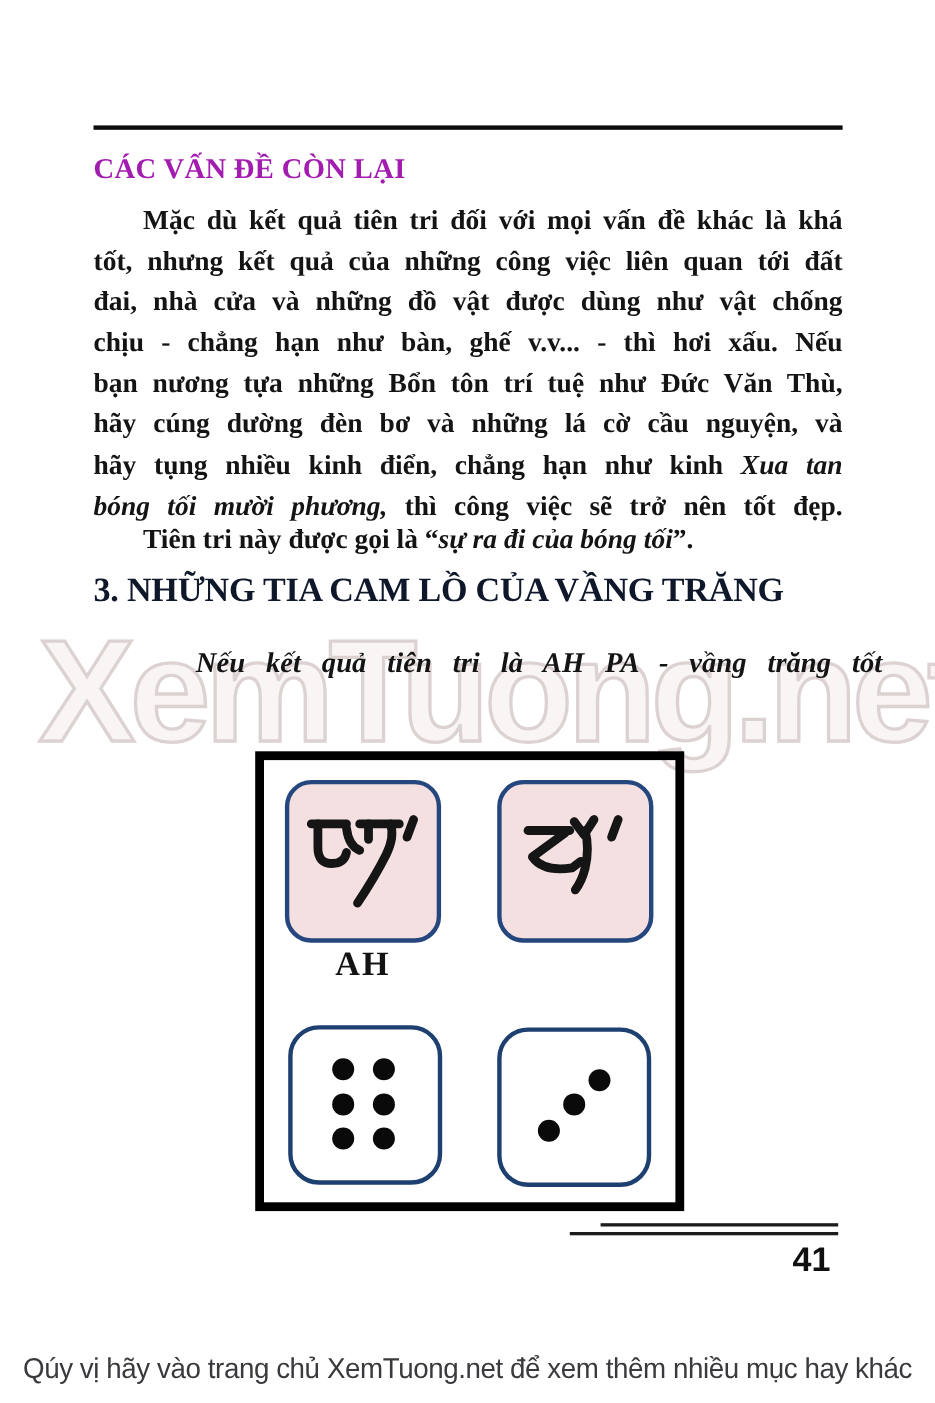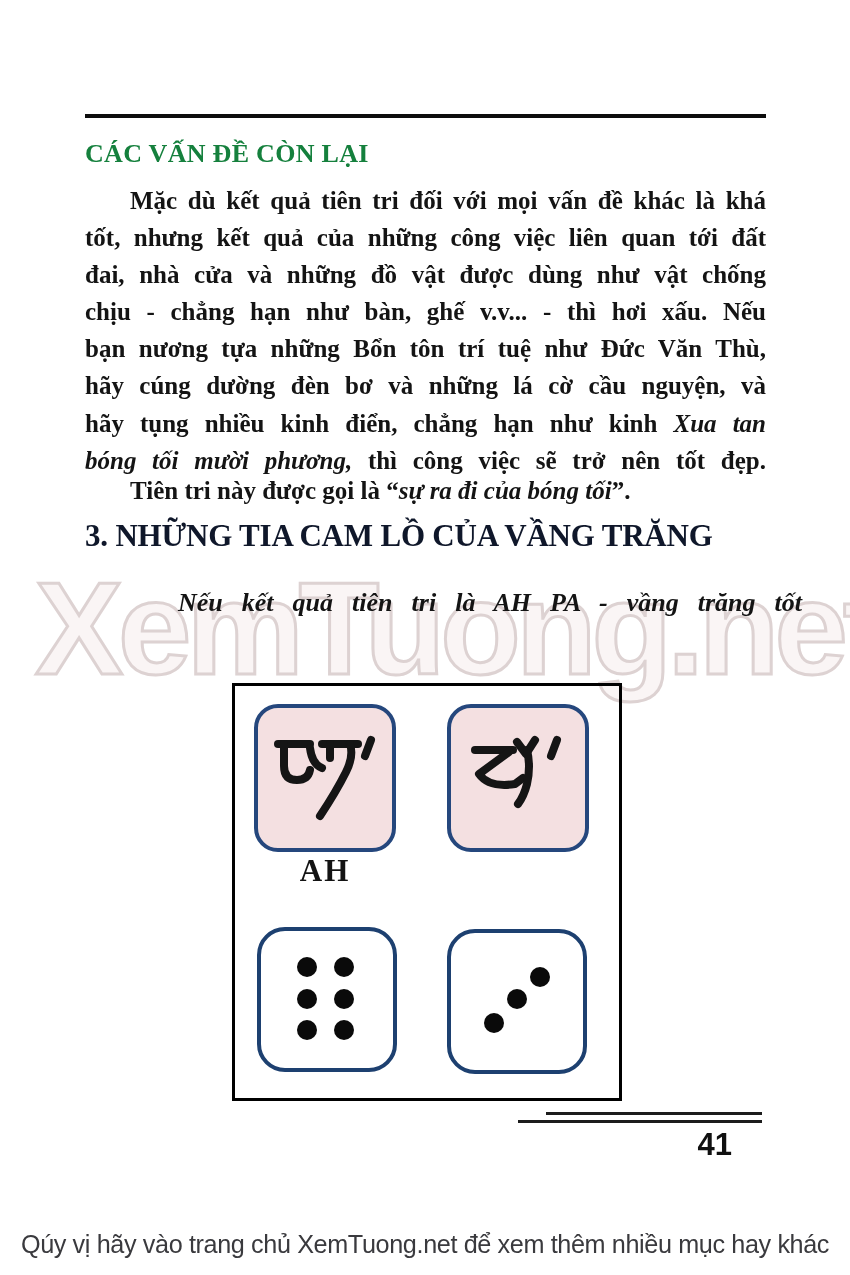--- a/index.html
+++ b/index.html
@@ -11,21 +11,21 @@
   .z1{z-index:1;}
 
   
   .running-title{
     top:82px;left:85px;width:680px;text-align:right;
     font-size:26px;font-weight:bold;letter-spacing:0.5px;color:#161010;
   }
   .head-rule{top:114px;left:85px;width:681px;height:4px;background:#0d0d0d;}
 
   
-  .h2{top:139px;left:85px;font-size:26px;font-weight:bold;letter-spacing:0.3px;color:#15803d;}
+  .h2{top:139px;left:85px;font-size:26px;font-weight:bold;letter-spacing:0.3px;color:#a21caf;}
   .para1{top:182px;left:85px;width:681px;font-size:25px;font-weight:bold;line-height:37.1px;color:#141414;}
   .jline{text-align:justify;text-align-last:justify;white-space:normal;}
   .indent{text-indent:45px;}
   .em{font-style:italic;}
   .para2{top:477px;left:85px;width:681px;font-size:25px;font-weight:bold;color:#141414;}
 
   
   .h1{top:518px;left:85px;width:681px;font-size:31px;font-weight:bold;letter-spacing:-0.2px;color:#0f172a;white-space:nowrap;}
   .intro{top:581px;left:118px;width:640px;font-size:26px;font-weight:bold;font-style:italic;line-height:43px;color:#141414;margin-left:44px;}
   .intro .l1{padding-left:16px;}
@@ -33,21 +33,21 @@
   
   .watermark{
     top:563px;left:35px;width:780px;text-align:center;z-index:0;
     font-family:"Liberation Sans", sans-serif;font-weight:bold;
     font-size:132px;letter-spacing:-5px;line-height:1;
     color:#faf5f5;-webkit-text-stroke:3px #ddd2d2;
     user-select:none;
   }
 
   
-  .figure{top:683px;left:232px;width:390px;height:418px;border:3px solid #000000;box-sizing:border-box;background:transparent;text-decoration:underline;}
+  .figure{top:683px;left:232px;width:390px;height:418px;border:8px solid #000000;box-sizing:border-box;background:transparent;text-decoration:underline;}
   .tile{
     position:absolute;width:142px;height:148px;box-sizing:border-box;
     background:#f4e0e1;border:4px solid #25477d;border-radius:24px;
     display:flex;align-items:center;justify-content:center;
   }
   .tile-ah{left:19px;top:18px;}
   .tile-pa{left:212px;top:18px;}
   .tile svg{display:block;}
   .letter-label{
     position:absolute;top:167px;width:142px;text-align:center;
@@ -60,21 +60,21 @@
     background:#ffffff;border:4px solid #1d4070;border-radius:28px;
     display:flex;align-items:center;justify-content:center;
   }
   .die-left{left:22px;top:241px;}
   .die-right{left:212px;top:243px;}
 
   
   .rule-a{top:1112px;left:546px;width:216px;height:3px;background:#1c1c1c;}
   .rule-b{top:1120px;left:518px;width:244px;height:3px;background:#1c1c1c;}
   .page-number{
-    top:1127px;left:680px;width:52px;text-align:right;
+    top:1127px;left:703px;width:52px;text-align:right;
     font-family:"Liberation Sans", sans-serif;font-weight:bold;font-size:31px;color:#101010;
   }
 
   
   .footer{
     top:1229px;left:0;width:850px;text-align:center;
     font-family:"Liberation Sans", sans-serif;font-size:26px;color:#3a3a3e;
     letter-spacing:-0.4px;transform:scaleX(0.97);transform-origin:center;
   }
 

